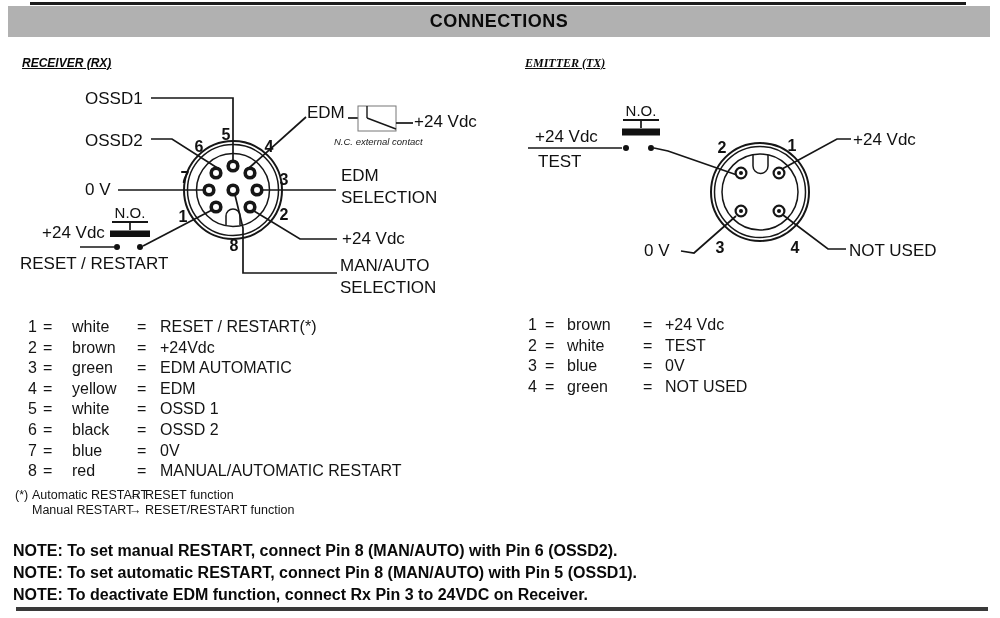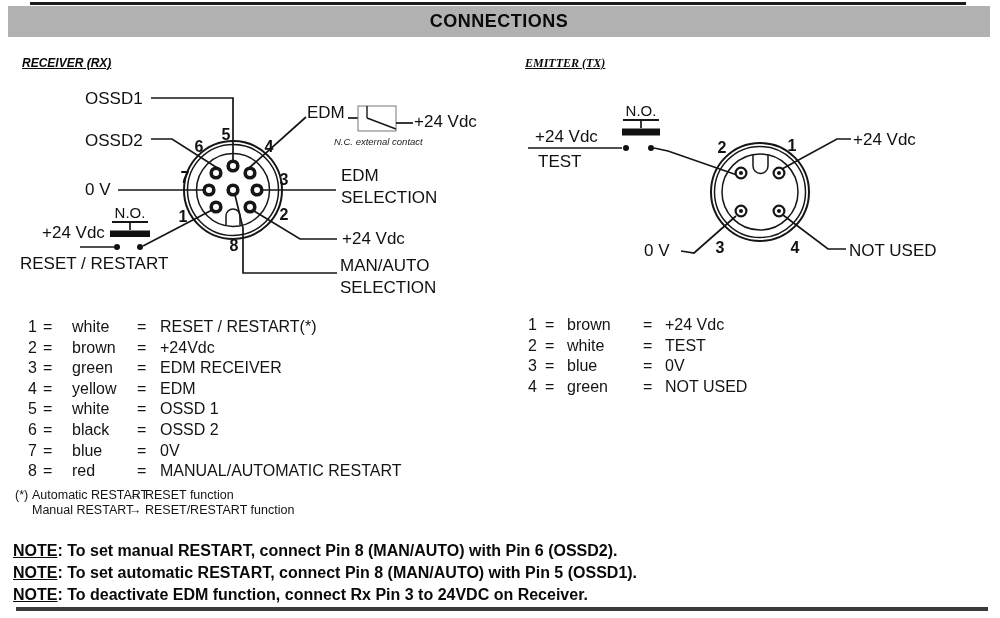--- a/index.html
+++ b/index.html
@@ -24,21 +24,21 @@
   #rx-table{left:28px;top:317px;}
   #tx-table{left:528px;top:315px;}
   .pt-row{display:flex;height:20.6px;line-height:20.6px;white-space:pre;}
   #rx-table .c1{width:15px;} #rx-table .c2{width:29px;} #rx-table .c3{width:65px;} #rx-table .c4{width:23px;}
   #tx-table .c1{width:17px;} #tx-table .c2{width:22px;} #tx-table .c3{width:76px;} #tx-table .c4{width:22px;}
   .footnotes{position:absolute;left:15px;top:488px;font-size:12.5px;line-height:15px;color:#141414;}
   .fn-row{display:flex;white-space:pre;}
   .fn-prefix{width:17px;} .fn-name{width:97px;}
   .notes{position:absolute;left:13px;top:540px;font-size:16px;font-weight:bold;line-height:22px;color:#0a0a0a;}
   .note-row{white-space:pre;}
-  .note-label{text-decoration:underline;text-align:right;}
+  .note-label{text-align:right;}
 </style>
 </head>
 <body>
 
 <div class="page">
 
   <div class="topline"></div>
   <div class="banner">
     <span class="title">CONNECTIONS</span>
   </div>
@@ -165,21 +165,21 @@
 
     <text class="num" x="722" y="153" text-anchor="middle">2</text>
     <text class="num" x="792" y="151" text-anchor="middle">1</text>
     <text class="num" x="720" y="253" text-anchor="middle">3</text>
     <text class="num" x="795" y="253" text-anchor="middle">4</text>
   </svg>
 
   <div id="rx-table" class="pintable">
     <div class="pt-row"><span class="c1">1</span><span class="c2">=</span><span class="c3">white</span><span class="c4">=</span><span class="c5">RESET / RESTART(*)</span></div>
     <div class="pt-row"><span class="c1">2</span><span class="c2">=</span><span class="c3">brown</span><span class="c4">=</span><span class="c5">+24Vdc</span></div>
-    <div class="pt-row"><span class="c1">3</span><span class="c2">=</span><span class="c3">green</span><span class="c4">=</span><span class="c5">EDM RECEIVER</span></div>
+    <div class="pt-row"><span class="c1">3</span><span class="c2">=</span><span class="c3">green</span><span class="c4">=</span><span class="c5">EDM AUTOMATIC</span></div>
     <div class="pt-row"><span class="c1">4</span><span class="c2">=</span><span class="c3">yellow</span><span class="c4">=</span><span class="c5">EDM</span></div>
     <div class="pt-row"><span class="c1">5</span><span class="c2">=</span><span class="c3">white</span><span class="c4">=</span><span class="c5">OSSD 1</span></div>
     <div class="pt-row"><span class="c1">6</span><span class="c2">=</span><span class="c3">black</span><span class="c4">=</span><span class="c5">OSSD 2</span></div>
     <div class="pt-row"><span class="c1">7</span><span class="c2">=</span><span class="c3">blue</span><span class="c4">=</span><span class="c5">0V</span></div>
     <div class="pt-row"><span class="c1">8</span><span class="c2">=</span><span class="c3">red</span><span class="c4">=</span><span class="c5">MANUAL/AUTOMATIC RESTART</span></div>
   </div>
 
   <div class="footnotes">
     <div class="fn-row"><span class="fn-prefix">(*)</span><span class="fn-name">Automatic RESTART</span><span>→</span><span> RESET function</span></div>
     <div class="fn-row"><span class="fn-prefix"></span><span class="fn-name">Manual RESTART</span><span>→</span><span> RESET/RESTART function</span></div>

